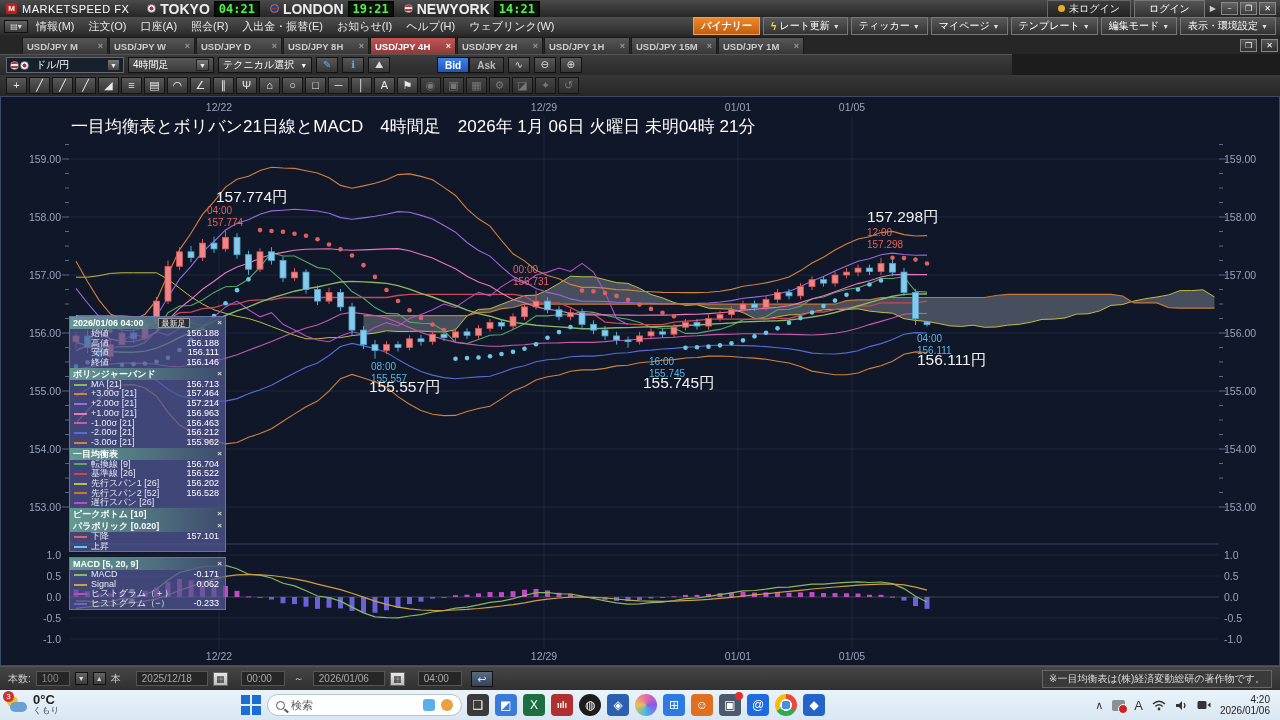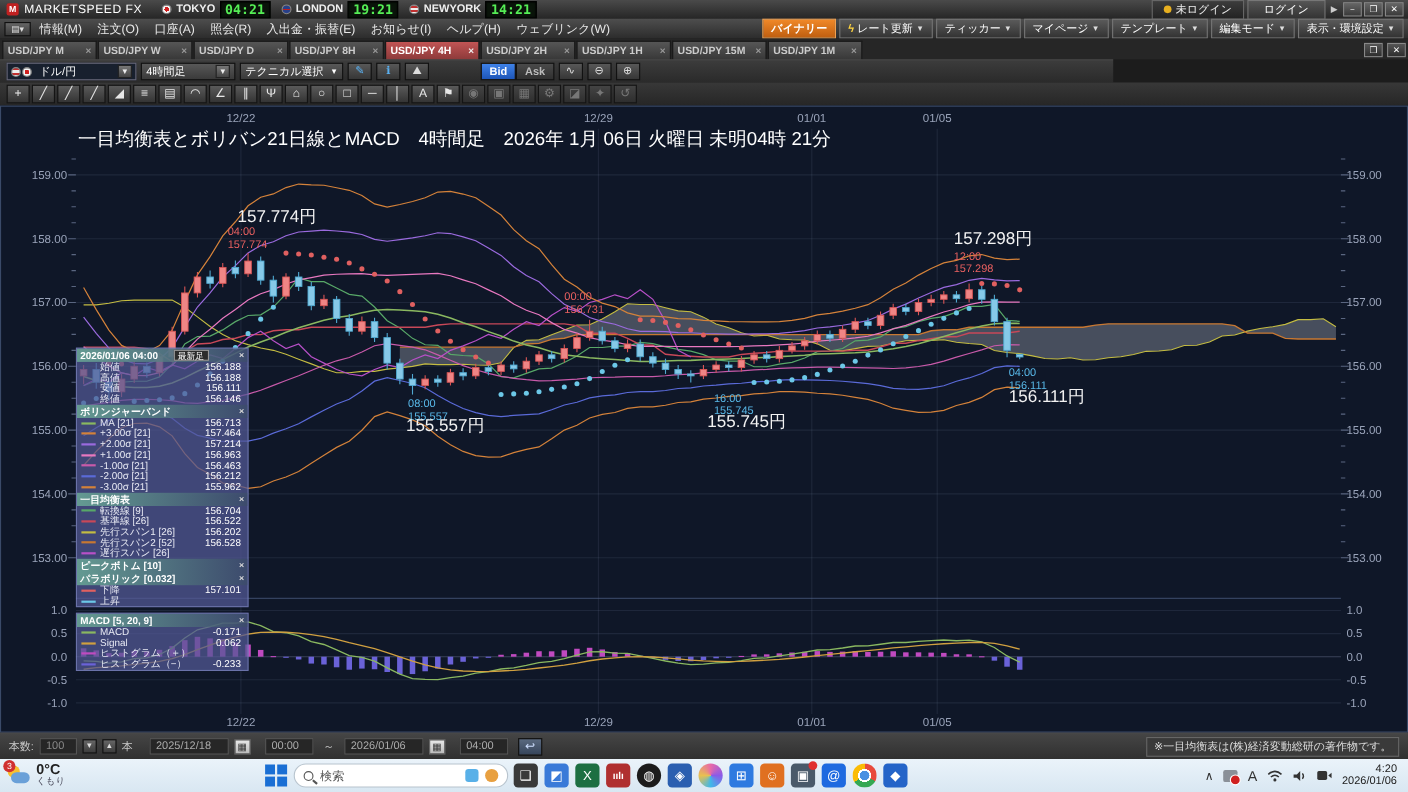--- a/index.html
+++ b/index.html
@@ -11,21 +11,21 @@
   .titlebar { position:absolute; left:0; top:0; width:1280px; height:17px;
     background:linear-gradient(180deg,#4a4a4a,#262626); display:flex; align-items:center; padding:0 4px; }
   .logo-sq { width:11px; height:11px; background:#c02020; border-radius:2px; margin:0 5px 0 2px;
     color:#fff; font-size:8px; line-height:11px; text-align:center; font-weight:bold; }
   .app-name { color:#fff; font-size:11px; letter-spacing:.5px; margin-right:18px; white-space:nowrap; }
   .clock { display:flex; align-items:center; margin-right:10px; }
   .flagdot { width:9px; height:9px; border-radius:50%; margin-right:4px; border:1px solid #888; }
   .flag0 { background:radial-gradient(circle,#d02020 0 40%,#f5f5f5 41%); }
   .flag1 { background:linear-gradient(180deg,#28408a 40%,#c02020 40% 60%,#28408a 60%); }
   .flag2 { background:repeating-linear-gradient(180deg,#c03030 0 2px,#eee 2px 4px); }
-  .clock-city { color:#eee; font-size:10px; font-weight:bold; margin-right:4px; }
+  .clock-city { color:#eee; font-size:14px; font-weight:bold; margin-right:4px; }
   .clock-time { background:#0a140a; color:#55ee55; font-family:"DejaVu Sans Mono",monospace;
     font-size:12px; font-weight:bold; padding:0 4px; border:1px solid #000; box-shadow:inset 0 0 2px #000; }
   .tb-right { margin-left:auto; display:flex; align-items:center; gap:3px; }
   .login-status { display:flex; align-items:center; gap:4px; background:linear-gradient(180deg,#3c3c3c,#222);
     border:1px solid #666; color:#eee; font-size:10px; padding:1px 10px; }
   .yellow-dot { width:7px; height:7px; border-radius:50%; background:#e8b020; }
   .login-btn { background:linear-gradient(180deg,#555,#333); border:1px solid #777; color:#fff;
     font-size:10px; padding:1px 14px; }
   .mini-arrow { color:#ccc; font-size:8px; padding:0 2px; }
   .winbtn { width:17px; height:13px; background:linear-gradient(180deg,#666,#3a3a3a); border:1px solid #888;
@@ -230,21 +230,21 @@
           <div class="dn">▼</div>
         </div>
         <div class="mbtn">
           <div>表示・環境設定</div>
           <div class="dn">▼</div>
         </div>
       </div>
   </div>
 
   <div class="tabbar">
-    <div id="tabs" style="display:flex;align-items:flex-end;">
+    <div id="tabs" style="display:flex;align-items:flex-end;margin-left:20px;">
         <div class="tab">
           <div>USD/JPY M</div>
           <div class="tab-x">×</div>
         </div>
         <div class="tab">
           <div>USD/JPY W</div>
           <div class="tab-x">×</div>
         </div>
         <div class="tab">
           <div>USD/JPY D</div>
@@ -880,21 +880,21 @@
         </div>
         <div class="irow">
           <div class="sw" style="background: rgb(184, 80, 200);"></div>
           <div class="ilabel">遅行スパン [26]</div>
         </div>
         <div class="ipanel-h">
           <div>ピークボトム [10]</div>
           <div class="px">×</div>
         </div>
         <div class="ipanel-h">
-          <div>パラボリック [0.032]</div>
+          <div>パラボリック [0.020]</div>
           <div class="px">×</div>
         </div>
         <div class="irow">
           <div class="sw" style="background: rgb(224, 96, 96);"></div>
           <div class="ilabel">下降</div>
           <div class="ival">157.101</div>
         </div>
         <div class="irow">
           <div class="sw" style="background: rgb(108, 200, 232);"></div>
           <div class="ilabel">上昇</div>

